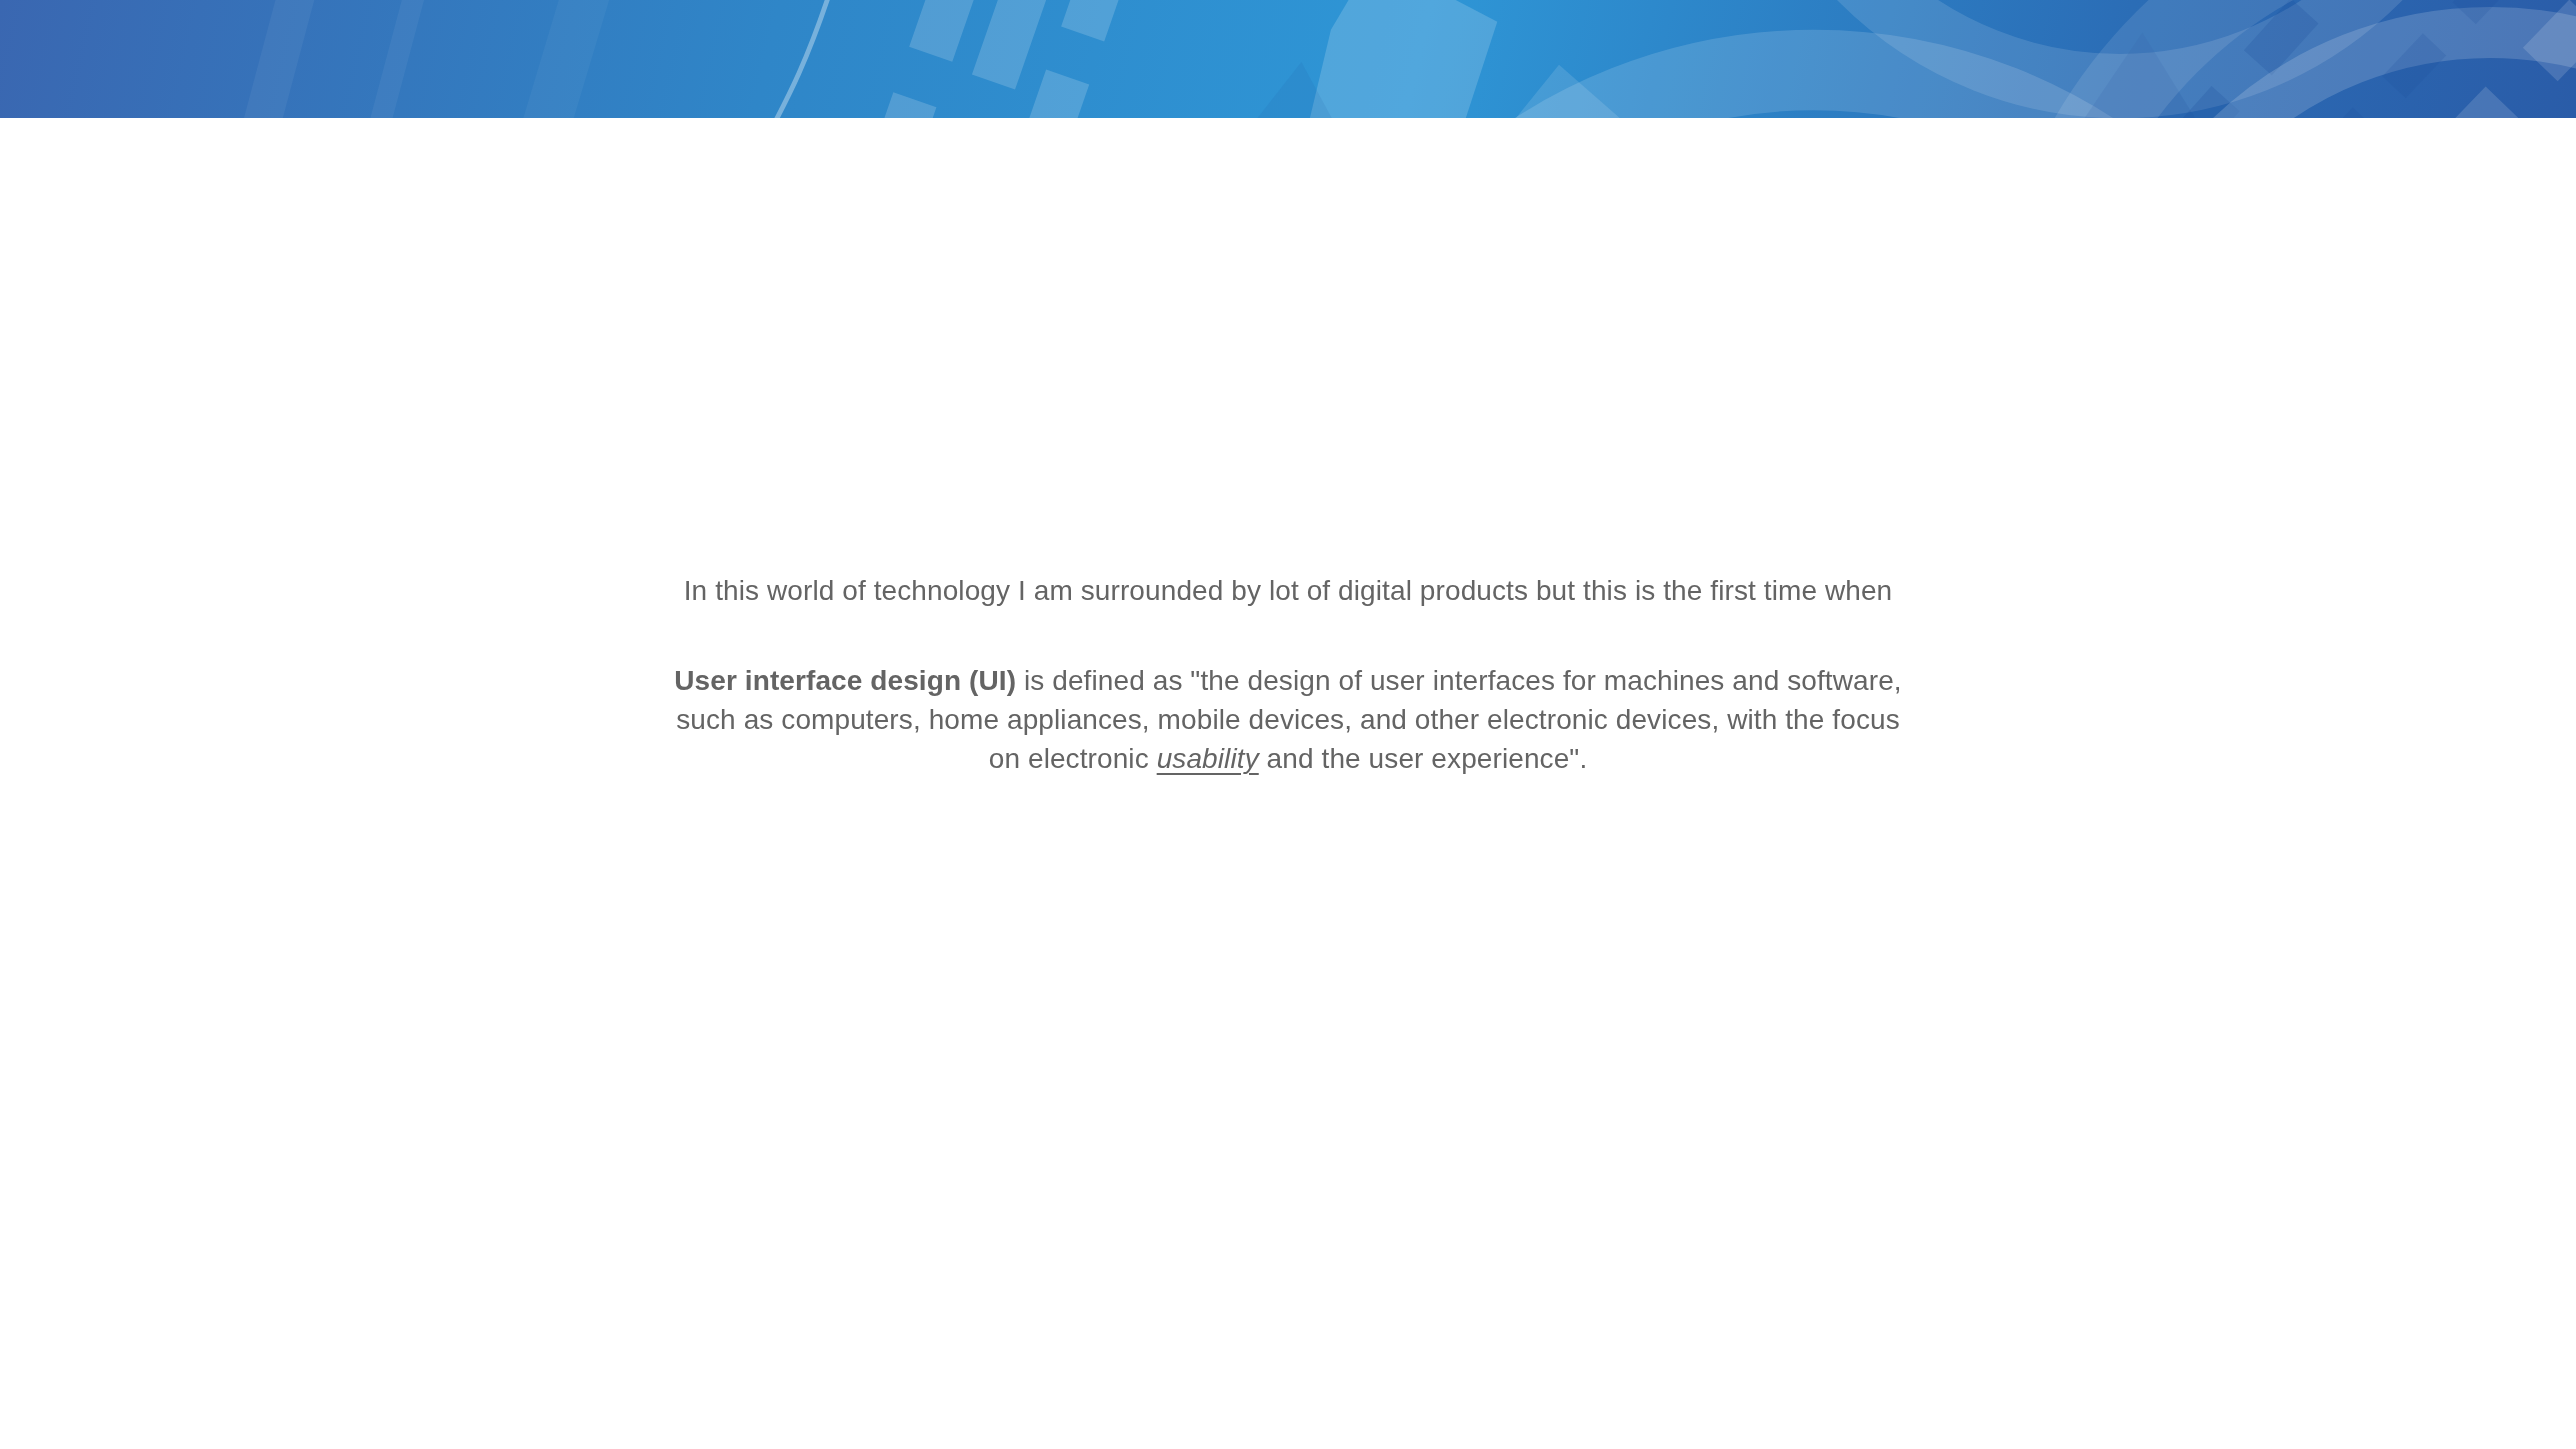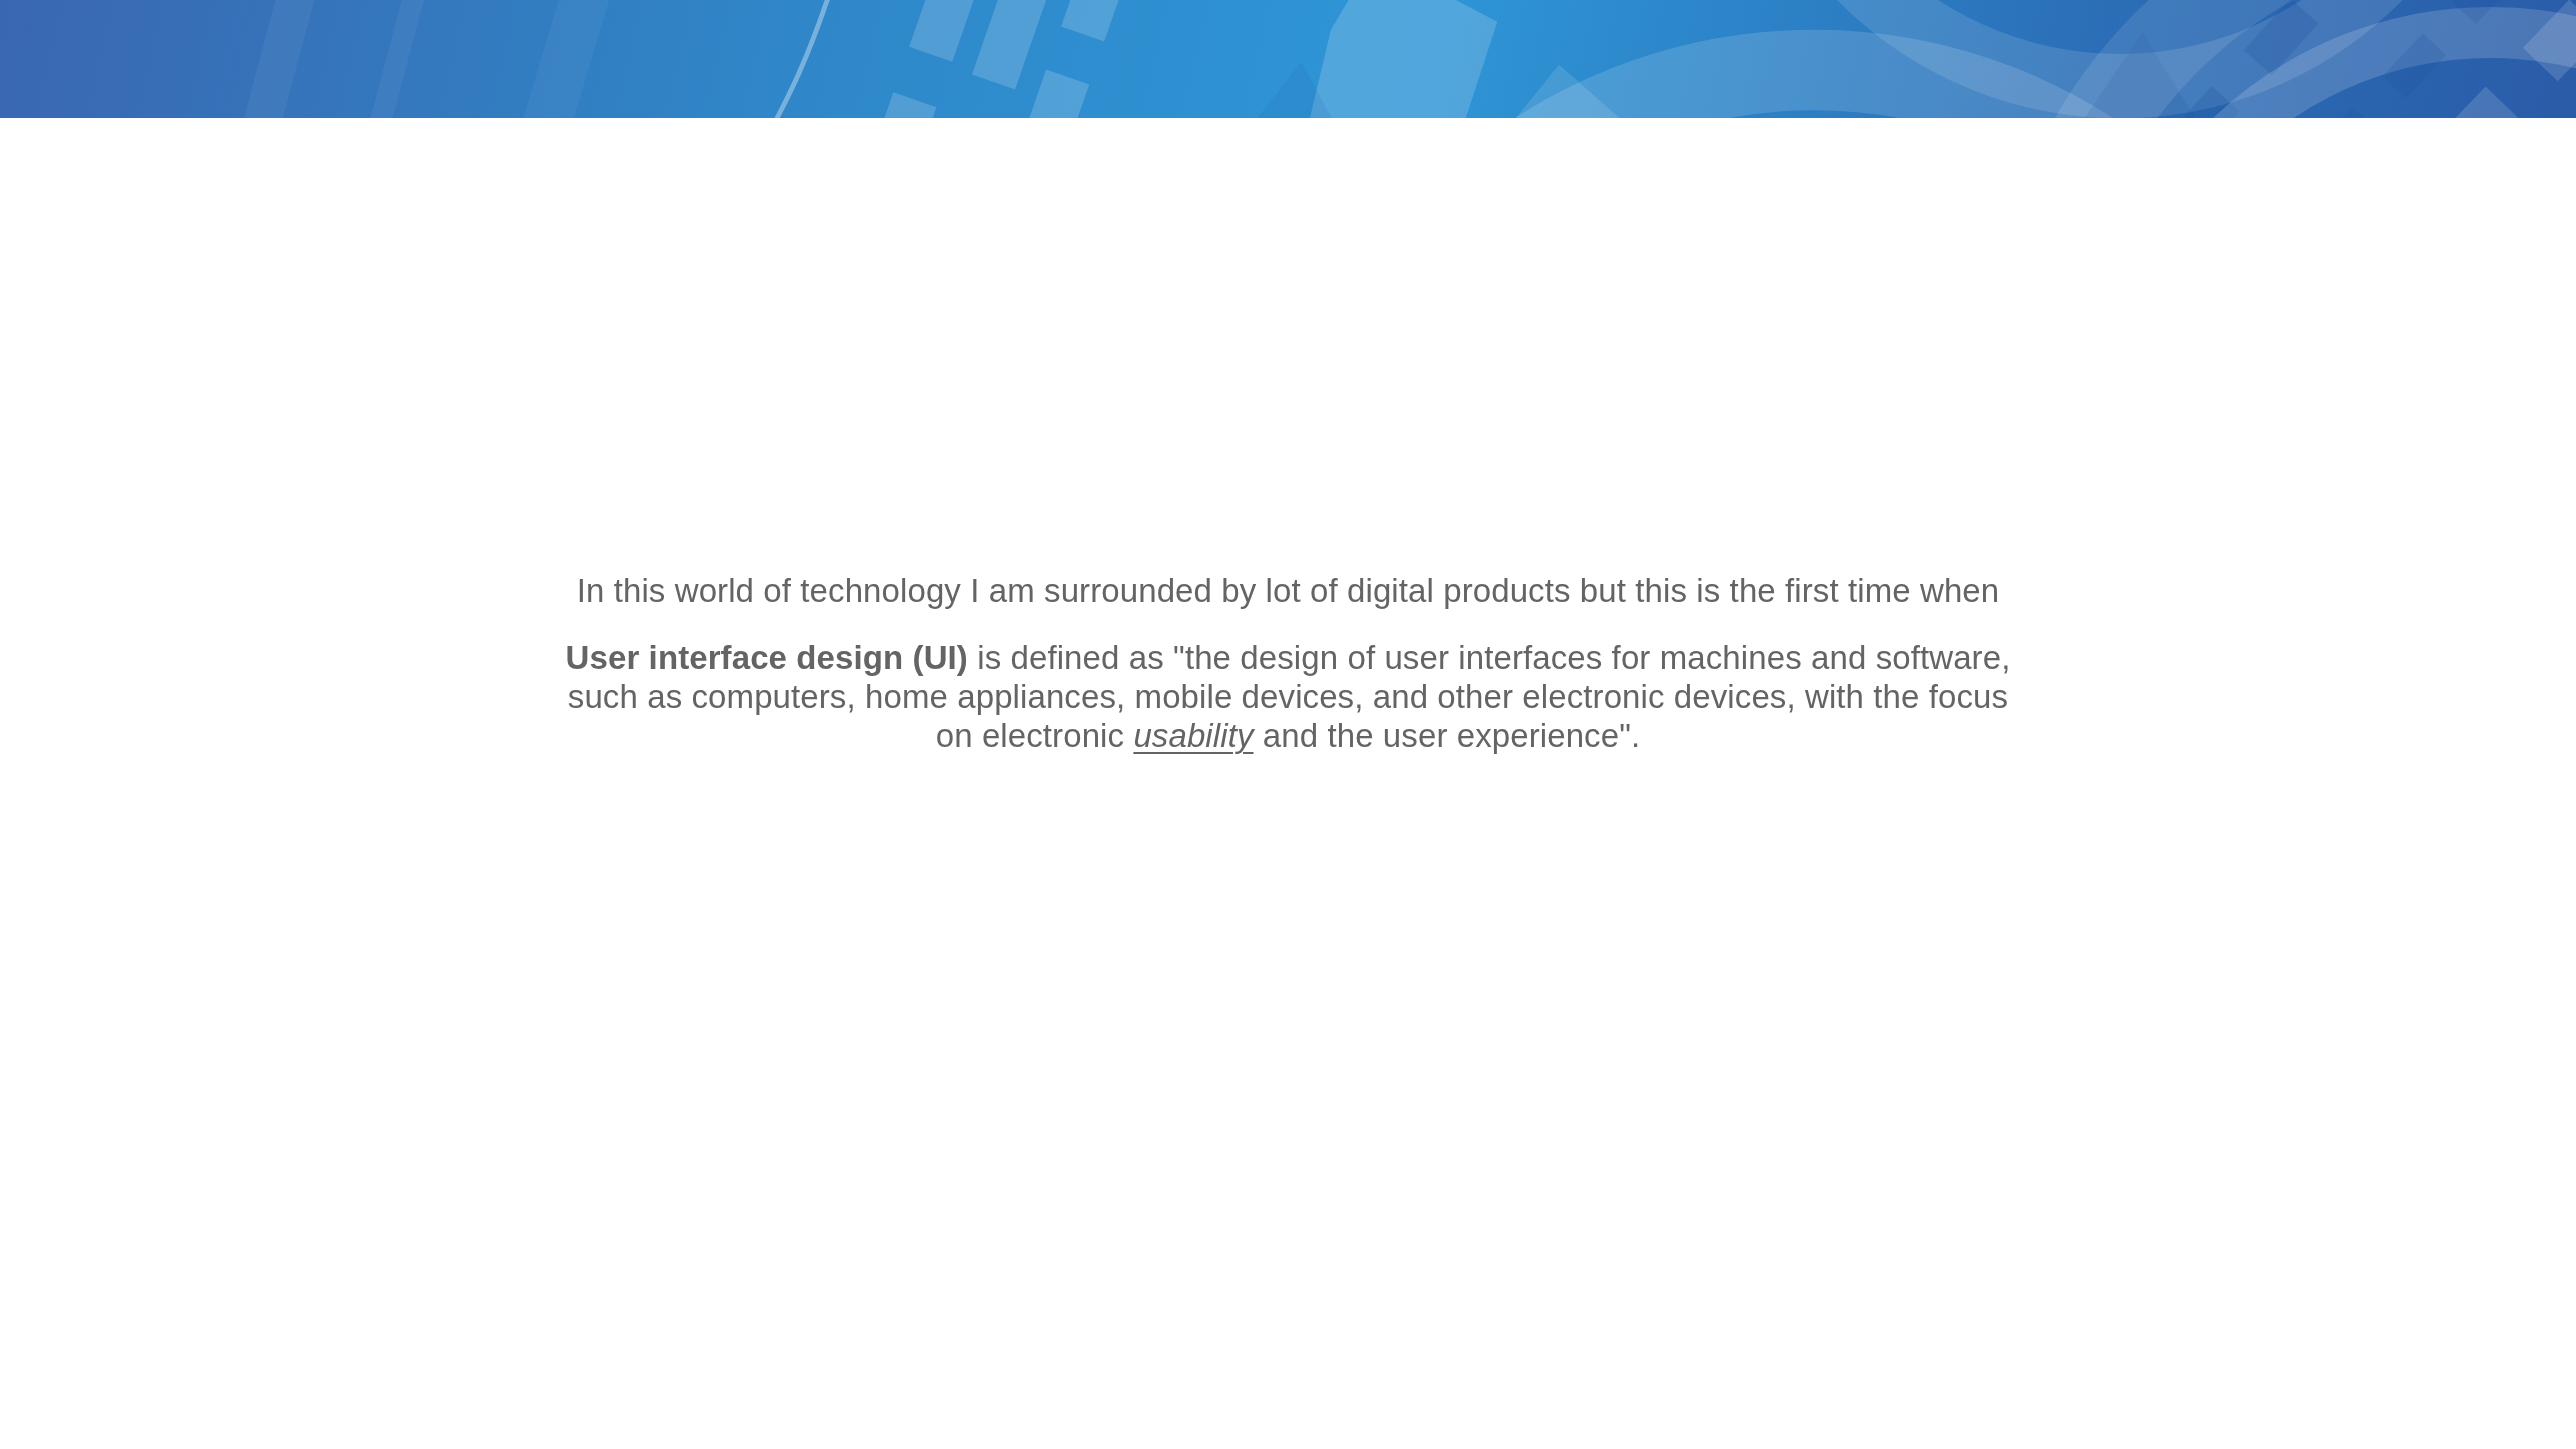--- a/index.html
+++ b/index.html
@@ -36,26 +36,26 @@
   }
   .banner svg { position: absolute; top: 0; left: 0; display: block; }
   .content {
     position: absolute;
     top: 571px;
     left: 50%;
     transform: translateX(-50%);
     width: 1556px;
     text-align: center;
     color: var(--text-color);
-    font-size: 33px;
+    font-size: 28px;
     line-height: 39px;
     letter-spacing: 0.1px;
   }
   .para { margin: 0; }
-  .para + .para { margin-top: 28px; }
+  .para + .para { margin-top: 51px; }
   .bold-lead { font-weight: bold; }
   .usability-link {
     font-style: italic;
     color: inherit;
     text-decoration: underline;
     text-decoration-thickness: 1.6px;
     text-underline-offset: 4.8px;
     cursor: pointer;
   }
 </style>

